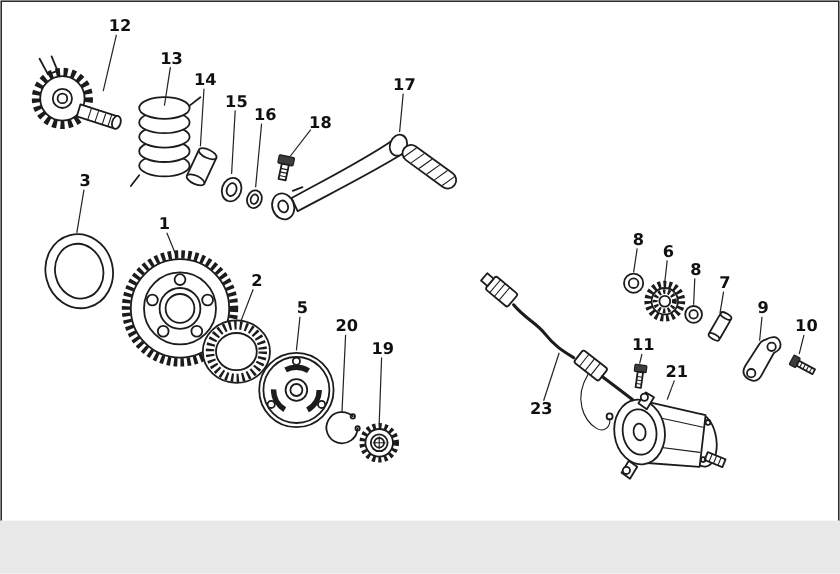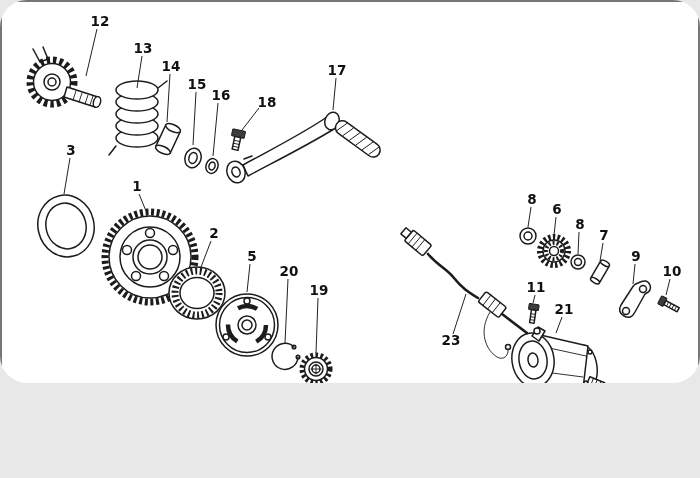--- a/index.html
+++ b/index.html
@@ -1,24 +1,23 @@
 <!DOCTYPE html>
 <html style="--ink: #1c1c1c; --paper: #ffffff;"><head>
 <meta charset="utf-8">
 <style>
   :root { --ink: #1c1c1c; --paper: #ffffff; }
   html, body { margin: 0; padding: 0; background: #e8e8e8; }
   .canvas {
     position: relative;
     width: 700px;
-    height: 383px;
+    height: 434px;
     background: var(--paper);
     overflow: hidden;
     font-family: "DejaVu Sans", sans-serif;
-    border-radius: 27px;
   }
   svg { position: absolute; inset: 0; display: block; }
   .ln   { fill: none; stroke: var(--ink); stroke-width: 1.5; stroke-linecap: round; stroke-linejoin: round; }
   .fw   { fill: #ffffff; stroke: var(--ink); stroke-width: 1.5; stroke-linecap: round; stroke-linejoin: round; }
   .thin { fill: none; stroke: var(--ink); stroke-width: 0.9; stroke-linecap: round; }
   .teeth{ fill: none; stroke: var(--ink); }
   .dark { fill: #3d3d3d; stroke: var(--ink); stroke-width: 1; }
   .wire { fill: none; stroke: var(--ink); stroke-width: 2.6; stroke-linecap: round; }
   .frame{ fill: none; stroke: var(--ink); stroke-width: 1.2; }
   .callout-text { font-family: "DejaVu Sans", sans-serif; font-weight: bold; font-size: 13.5px; fill: #101010; }

